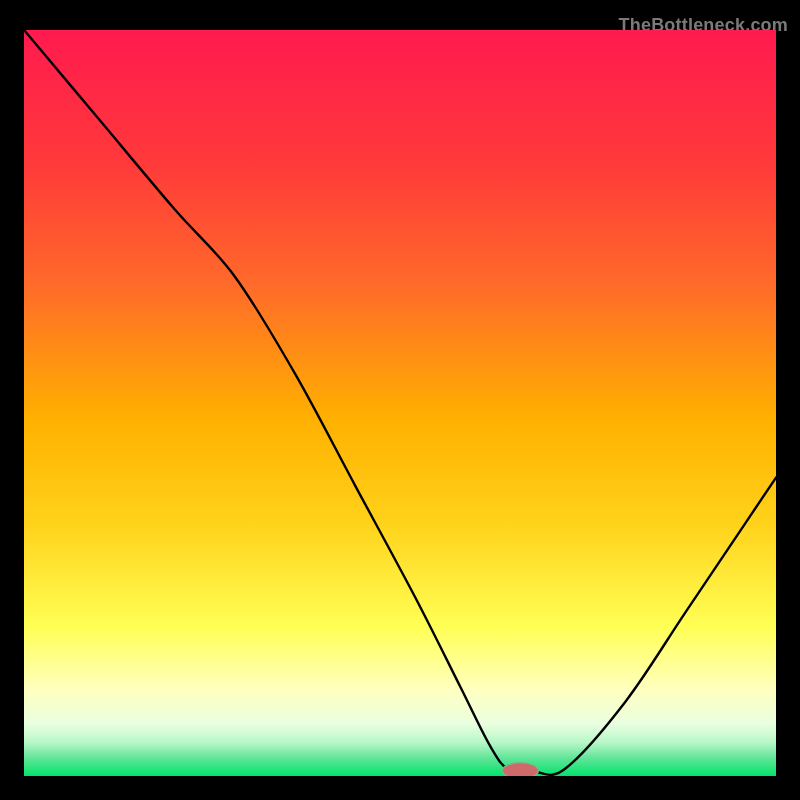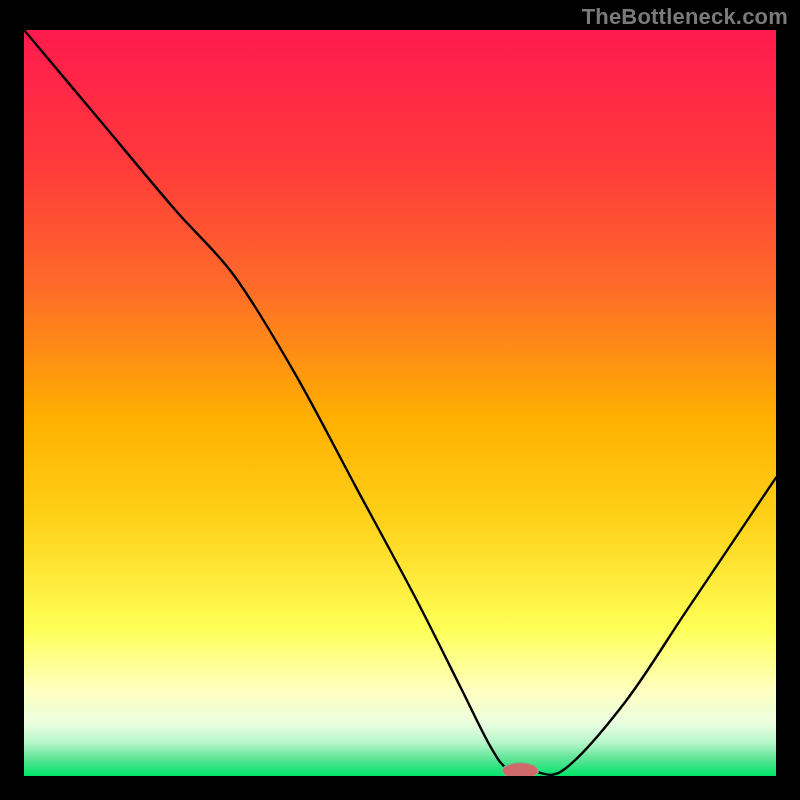--- a/index.html
+++ b/index.html
@@ -11,24 +11,24 @@
     font-family: Arial, Helvetica, sans-serif;
   }
   .frame {
     position: relative;
     width: 800px;
     height: 800px;
     background: #000;
   }
   .watermark {
     position: absolute;
-    top: 4px;
+    top: 15px;
     right: 12px;
     color: #7a7a7a;
-    font-size: 22px;
+    font-size: 18px;
     font-weight: 600;
     letter-spacing: 0.2px;
   }
   .plot {
     position: absolute;
     left: 24px;
     top: 30px;
     width: 752px;
     height: 746px;
     background: #000;

